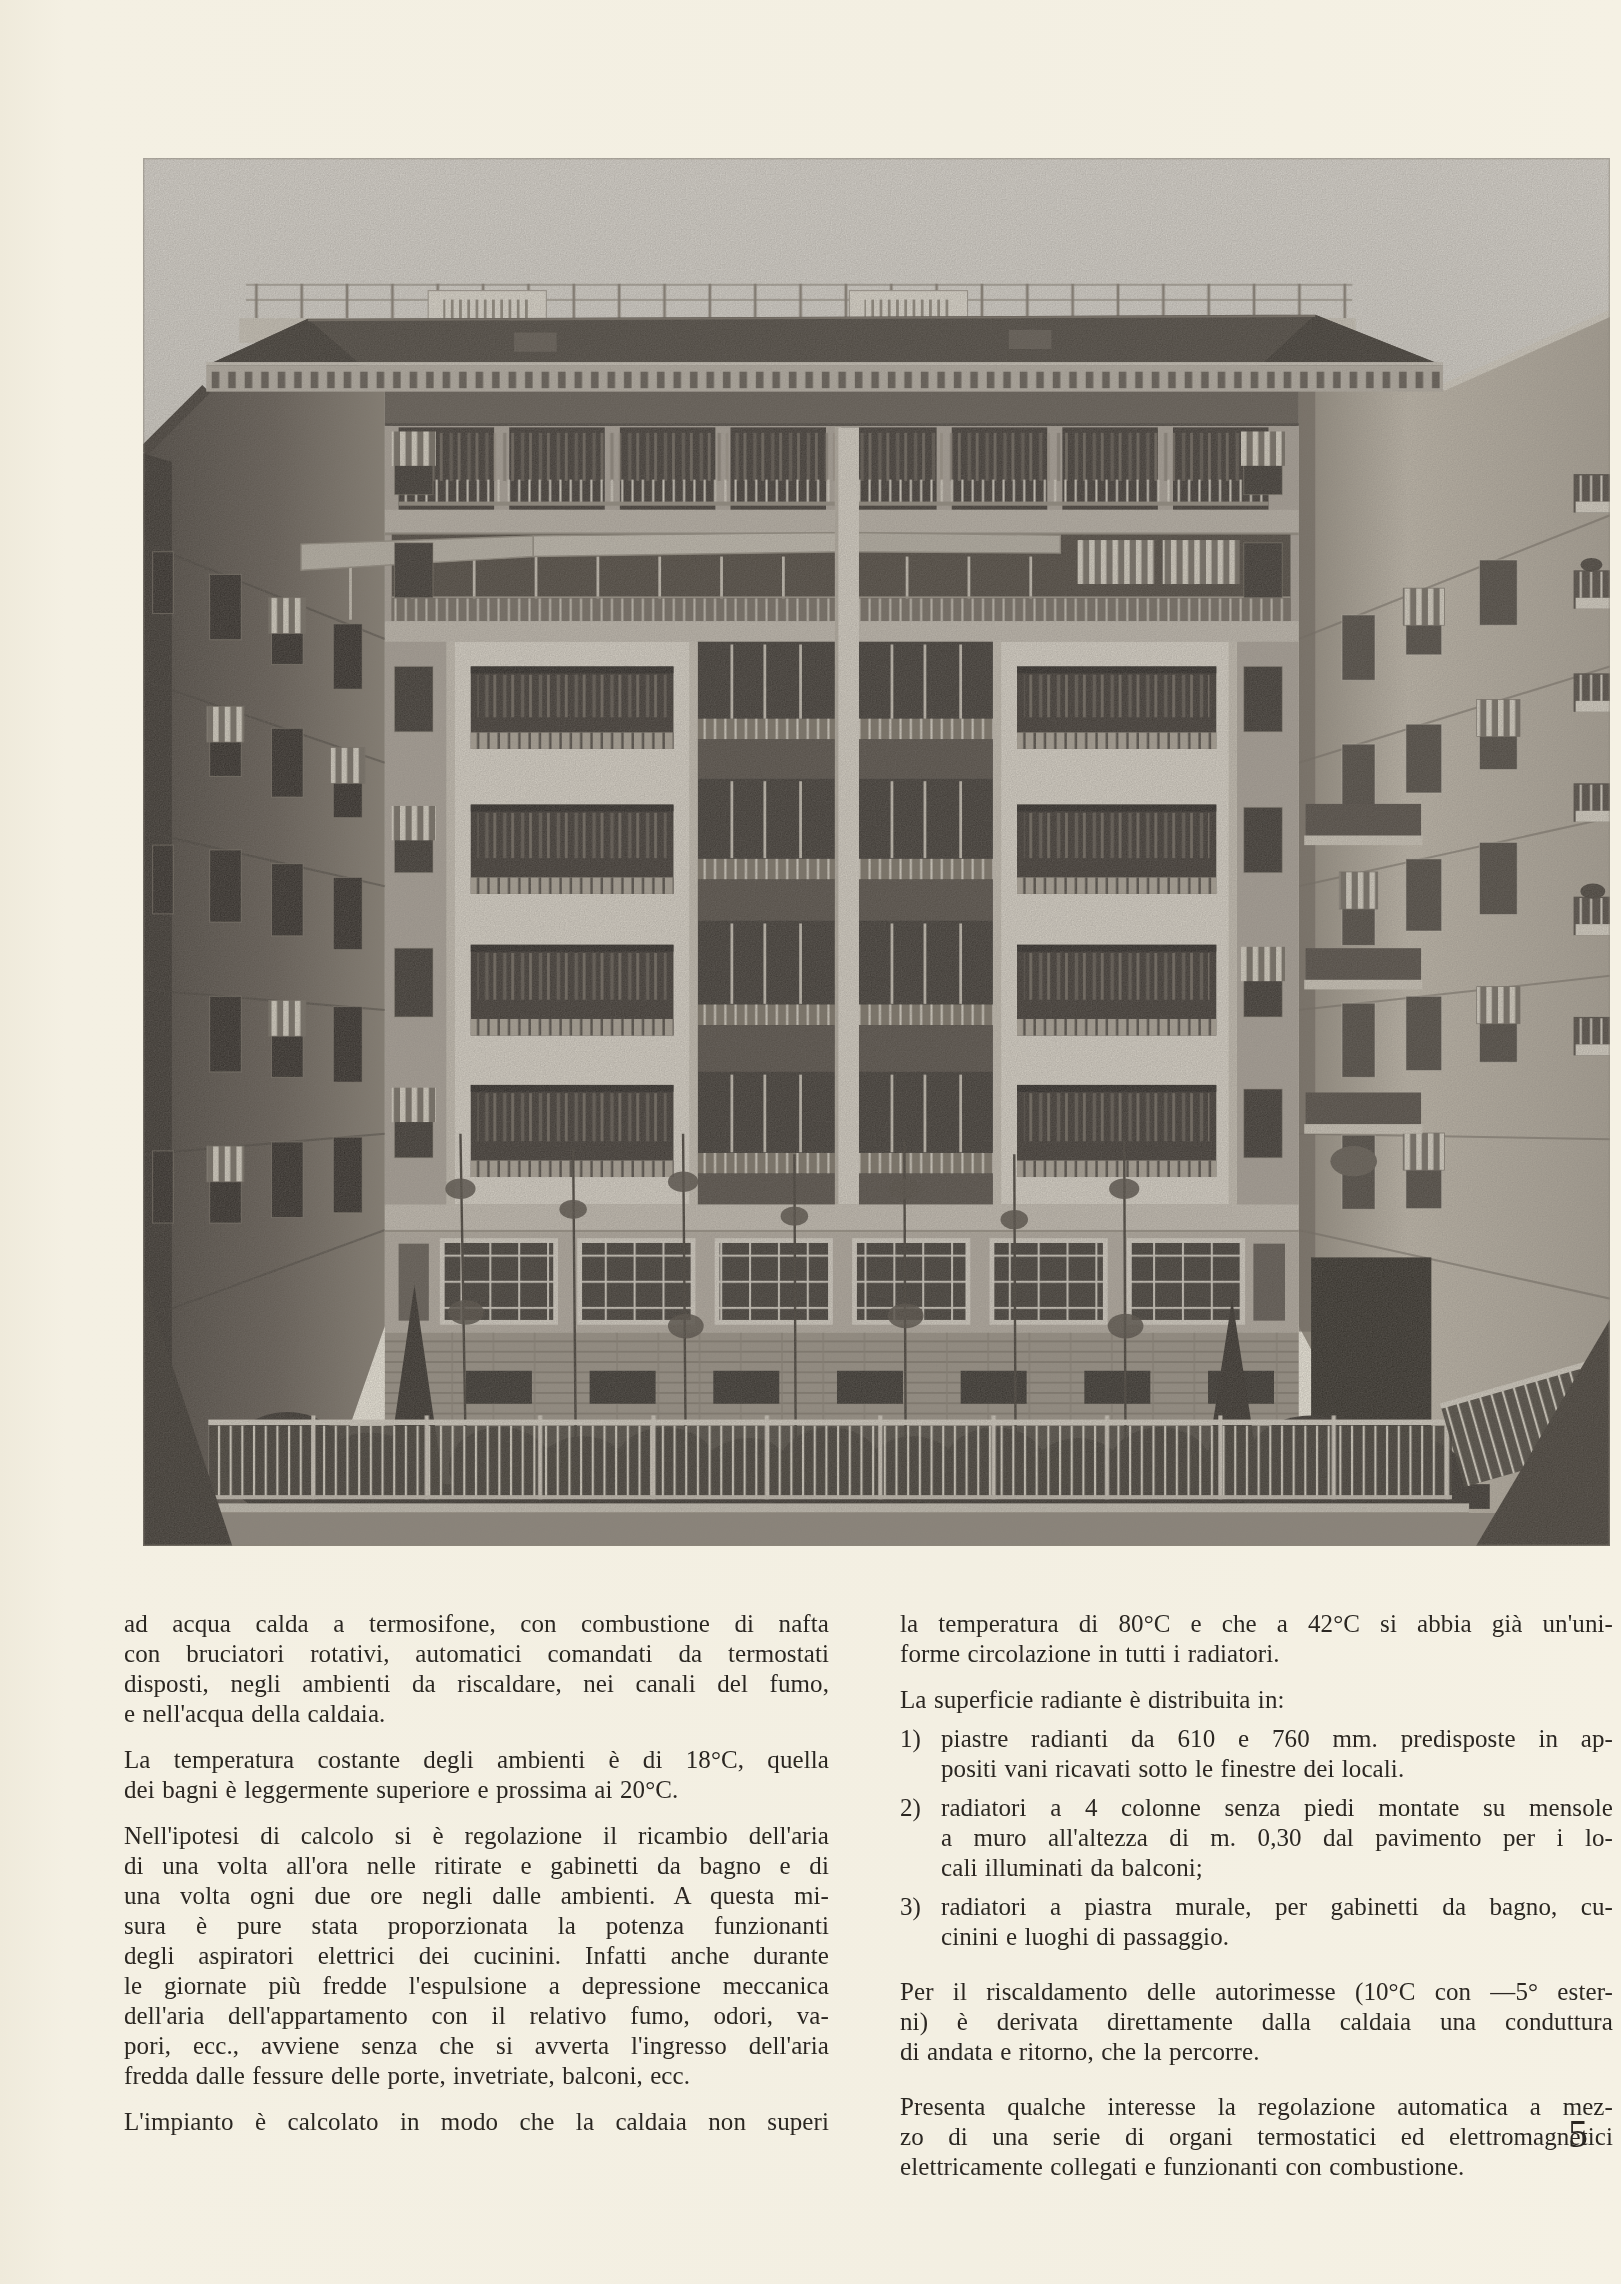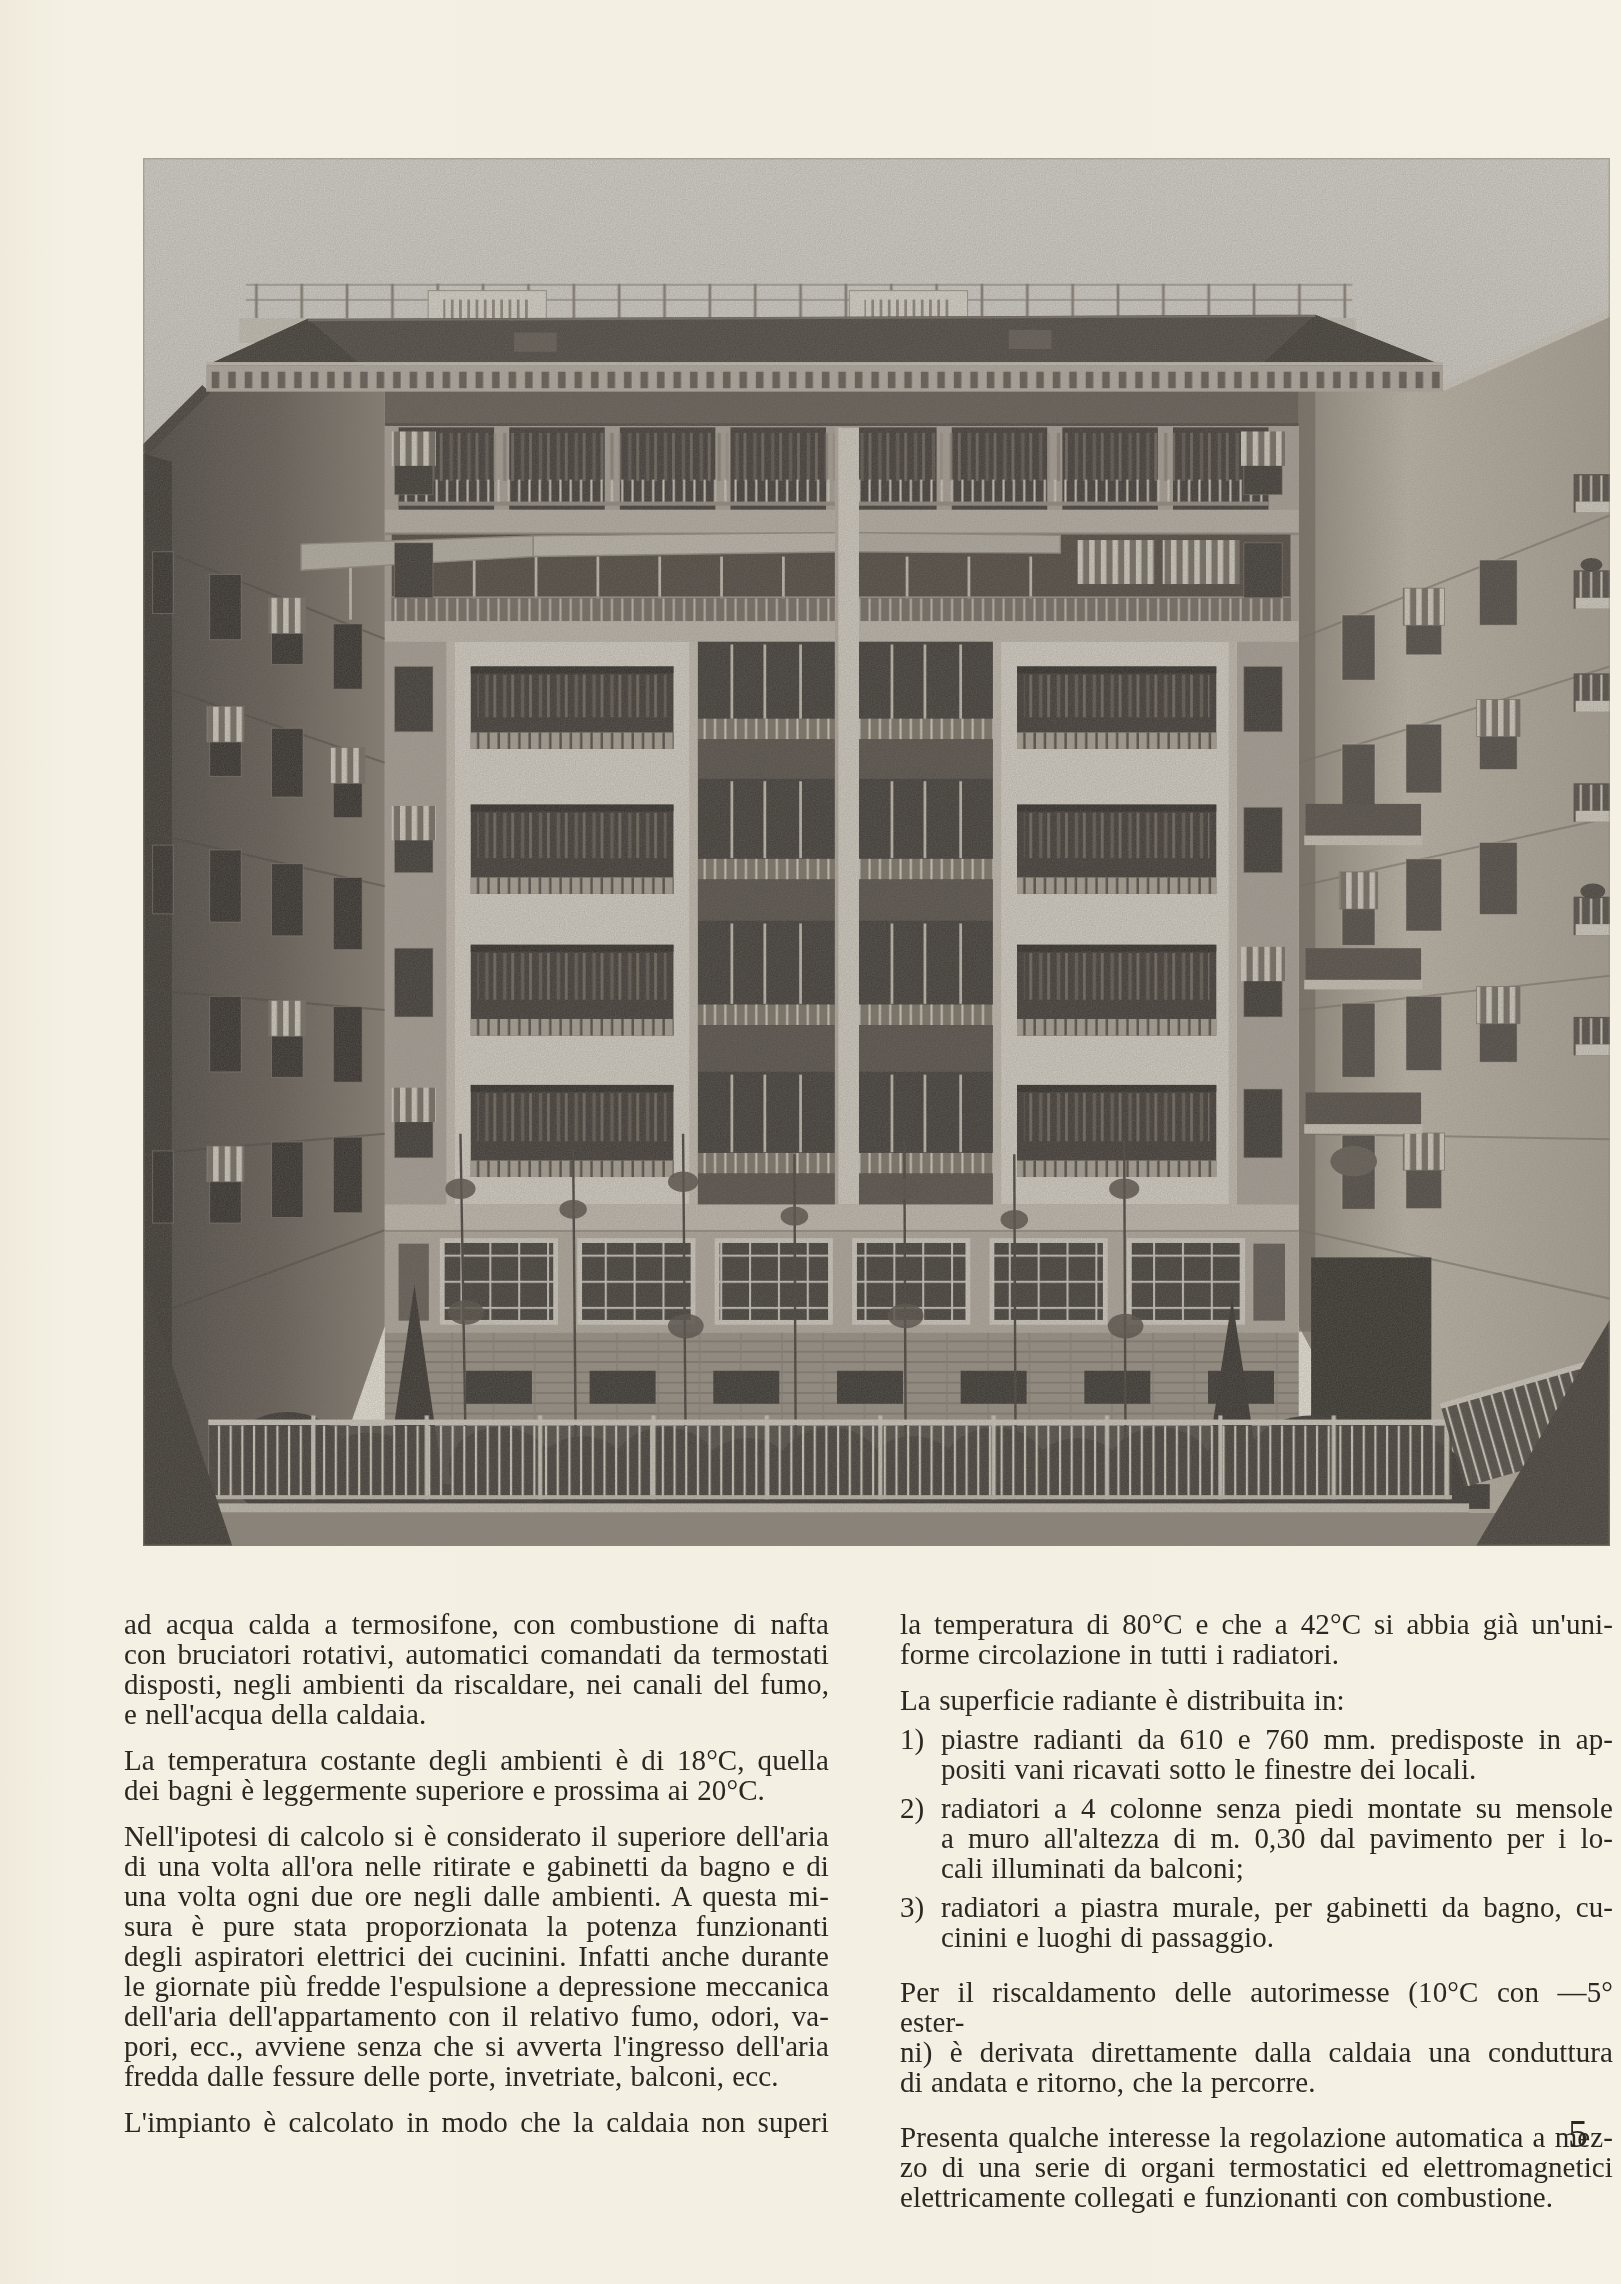--- a/index.html
+++ b/index.html
@@ -5,21 +5,21 @@
   html,body{margin:0;padding:0;background:#e8e4d6;}
   .page{
     position:relative; width:1621px; height:2284px; overflow:hidden;
     background:linear-gradient(90deg,#efeadb 0%,#f4f0e3 4%,#f3efe2 60%,#f5f1e4 100%);
     font-family:"Liberation Serif","DejaVu Serif",serif;
     color:#2b2722;
   }
   .photo-wrap{position:absolute; left:143px; top:158px; width:1467px; height:1388px;}
   .photo-wrap svg{display:block;}
   .col{
-    position:absolute; top:1609px; font-size:29px; line-height:30px;
+    position:absolute; top:1609px; font-size:25px; line-height:30px;
     letter-spacing:0.1px; word-spacing:1px;
   }
   .col-left{left:124px; width:705px;}
   .col-right{left:900px; width:713px;}
   .par{margin-top:16px;}
   .par:first-child{margin-top:0;}
   .line{text-align:justify; text-align-last:justify;}
   .line.last{text-align-last:left;}
   .item{display:flex; margin-top:9px;}
   .item .marker{flex:none; width:41px;}
@@ -551,21 +551,21 @@
         <div class="line">ad acqua calda a termosifone, con combustione di nafta</div>
         <div class="line">con bruciatori rotativi, automatici comandati da termostati</div>
         <div class="line">disposti, negli ambienti da riscaldare, nei canali del fumo,</div>
         <div class="line last">e nell'acqua della caldaia.</div>
       </div>
     <div class="par">
         <div class="line">La temperatura costante degli ambienti è di 18°C, quella</div>
         <div class="line last">dei bagni è leggermente superiore e prossima ai 20°C.</div>
       </div>
     <div class="par">
-        <div class="line">Nell'ipotesi di calcolo si è considerato il superiore dell'aria</div>
+        <div class="line">Nell'ipotesi di calcolo si è regolazione il ricambio dell'aria</div>
         <div class="line">di una volta all'ora nelle ritirate e gabinetti da bagno e di</div>
         <div class="line">una volta ogni due ore negli dalle ambienti. A questa mi-</div>
         <div class="line">sura è pure stata proporzionata la potenza funzionanti</div>
         <div class="line">degli aspiratori elettrici dei cucinini. Infatti anche durante</div>
         <div class="line">le giornate più fredde l'espulsione a depressione meccanica</div>
         <div class="line">dell'aria dell'appartamento con il relativo fumo, odori, va-</div>
         <div class="line">pori, ecc., avviene senza che si avverta l'ingresso dell'aria</div>
         <div class="line last">fredda dalle fessure delle porte, invetriate, balconi, ecc.</div>
       </div>
     <div class="par">

